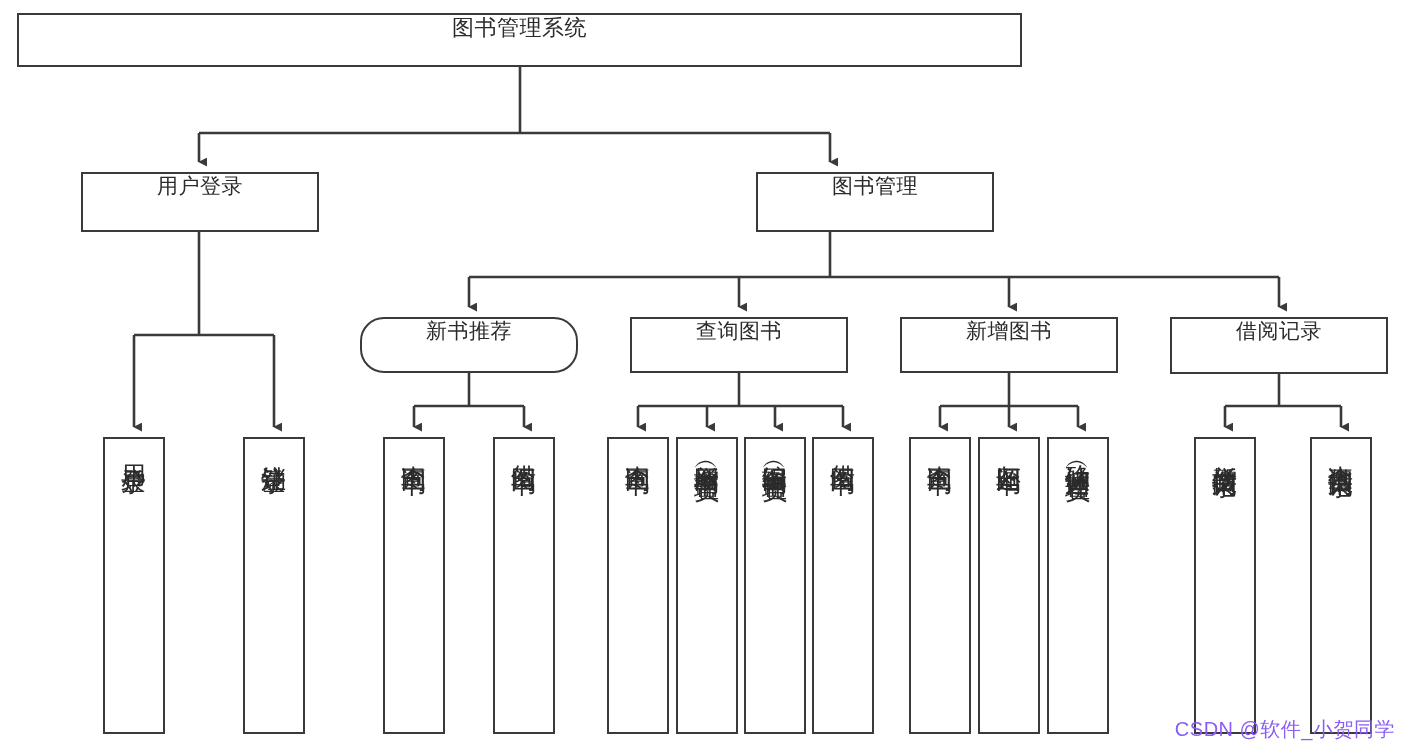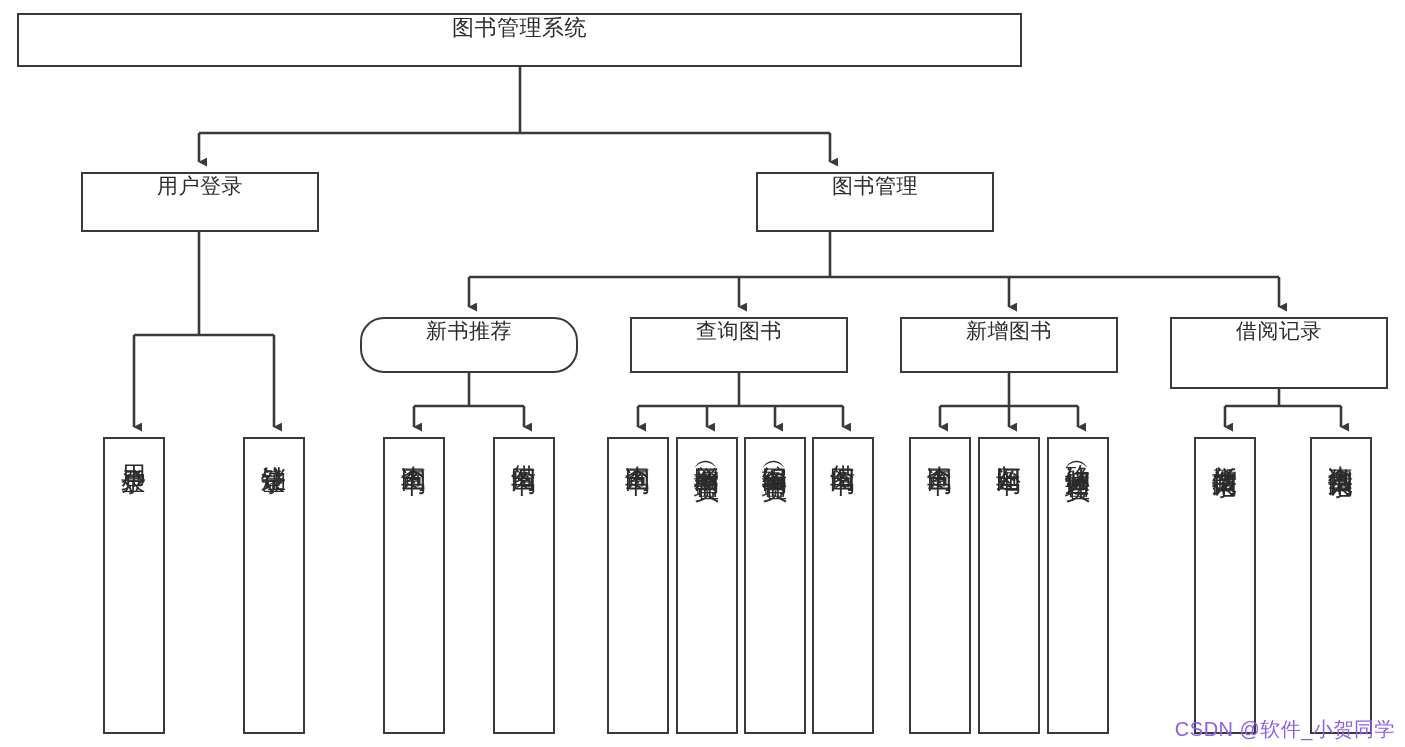--- a/index.html
+++ b/index.html
@@ -143,21 +143,21 @@
   </div>
 
   <div class="node horiz" style="left:630px;top:317px;width:218px;height:56px;">
     <span class="label">查询图书</span>
   </div>
 
   <div class="node horiz" style="left:900px;top:317px;width:218px;height:56px;">
     <span class="label">新增图书</span>
   </div>
 
-  <div class="node horiz" style="left:1170px;top:317px;width:218px;height:72px;">
+  <div class="node horiz" style="left:1170px;top:317px;width:218px;height:57px;">
     <span class="label">借阅记录</span>
   </div>
 
   <div class="node vert" style="left:103px;top:437px;width:62px;height:297px;">
     <span class="label">用户登录</span>
   </div>
 
   <div class="node vert" style="left:243px;top:437px;width:62px;height:297px;">
     <span class="label">注销登录</span>
   </div>

